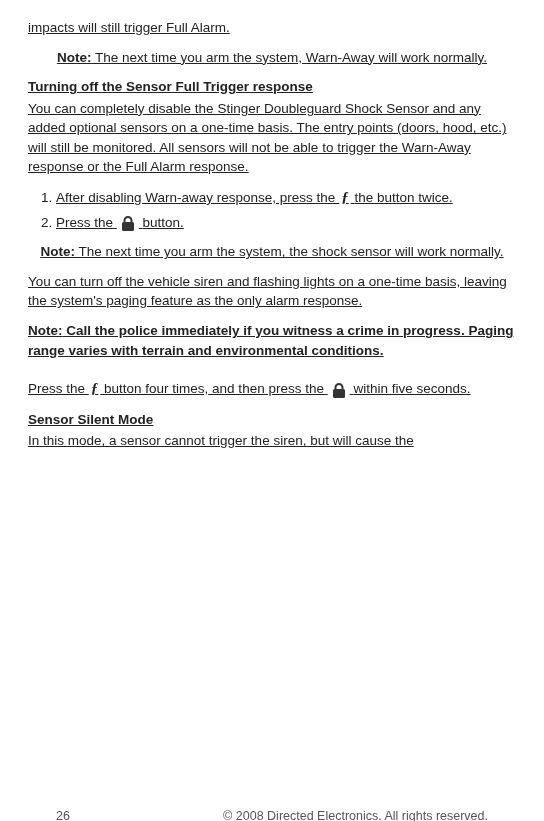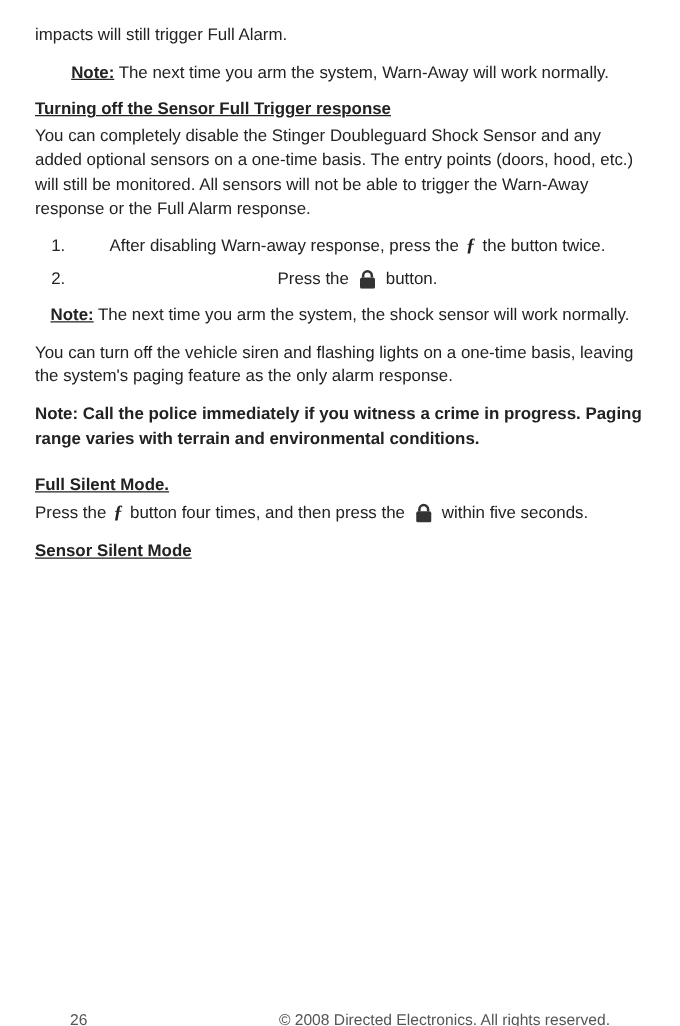--- a/index.html
+++ b/index.html
@@ -12,20 +12,21 @@
       min-height: 821px;
       background: #ffffff;
       font-family: Arial, Helvetica, sans-serif;
       font-size: 13.5px;
       color: #222;
       padding: 18px 28px 18px 28px;
       line-height: 1.45;
     }
     .page-content {
       width: 100%;
+      text-decoration: underline;
     }
     p, .block {
       margin-bottom: 10px;
     }
     .section-heading {
       font-weight: bold;
       text-decoration: underline;
       margin-bottom: 2px;
     }
     .note-block {
@@ -35,21 +36,20 @@
     .note-block .note-label {
       font-weight: bold;
       text-decoration: underline;
     }
     ol {
       margin-left: 28px;
       margin-bottom: 10px;
     }
     ol li {
       margin-bottom: 4px;
-      text-align: center;
     }
     .bold-note-line {
       font-weight: bold;
       margin-bottom: 18px;
     }
     .footer {
       position: absolute;
       bottom: 14px;
       left: 28px;
       right: 28px;
@@ -121,37 +121,37 @@
 
     <div class="block">
       <p>You can turn off the vehicle siren and flashing lights on a one-time basis, leaving the system's paging feature as the only alarm response.</p>
     </div>
 
     <div class="bold-note-line">
       <span>Note:</span><span> Call the police immediately if you witness a crime in progress. Paging range varies with terrain and environmental conditions.</span>
     </div>
 
     <div class="block">
-      <div class="section-heading">Full Silent Mode.</div>
       <p>
         <span>Press the </span>
         <span class="inline-f">ƒ</span>
         <span> button four times, and then press the </span>
         <span class="inline-lock">
           <svg width="18" height="16" viewBox="0 0 18 16" xmlns="http://www.w3.org/2000/svg">
             <rect x="3" y="7" width="12" height="9" rx="1.5" fill="#333"></rect>
             <path d="M5.5 7V5.5a3.5 3.5 0 0 1 7 0V7" stroke="#333" stroke-width="2" fill="none"></path>
           </svg>
         </span>
         <span> within five seconds.</span>
       </p>
     </div>
 
     <div class="block">
       <div class="section-heading">Sensor Silent Mode</div>
+      <p>In this mode, a sensor cannot trigger the siren, but will cause the</p>
     </div>
 
   </div>
 
   <div class="footer">
     <span>26</span>
     <span>© 2008 Directed Electronics. All rights reserved.</span>
   </div>
 </div>
 

